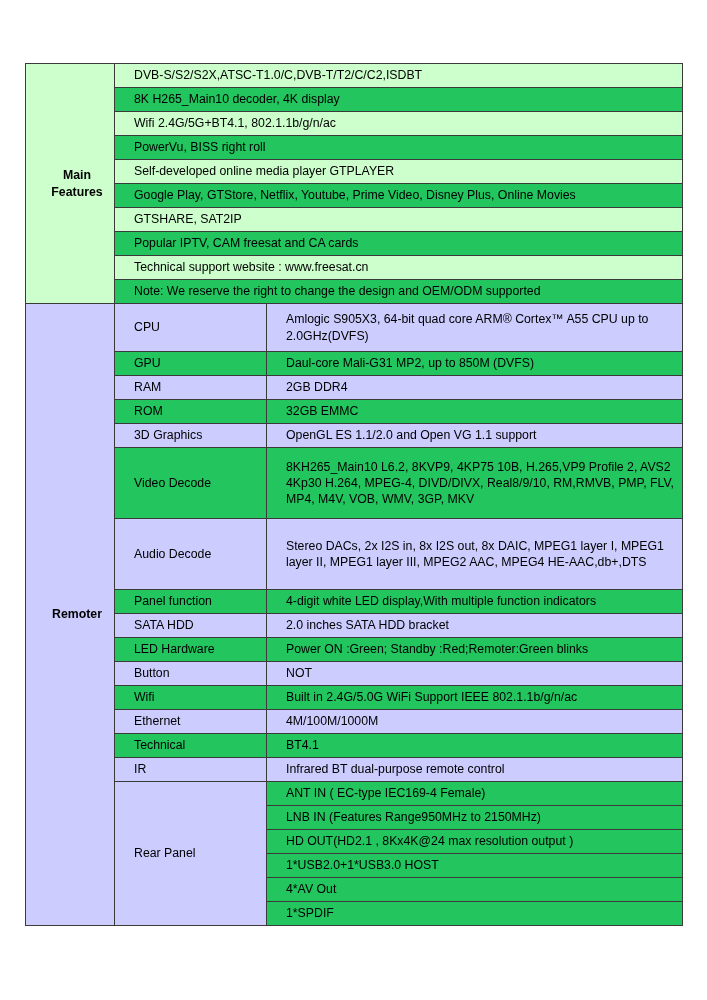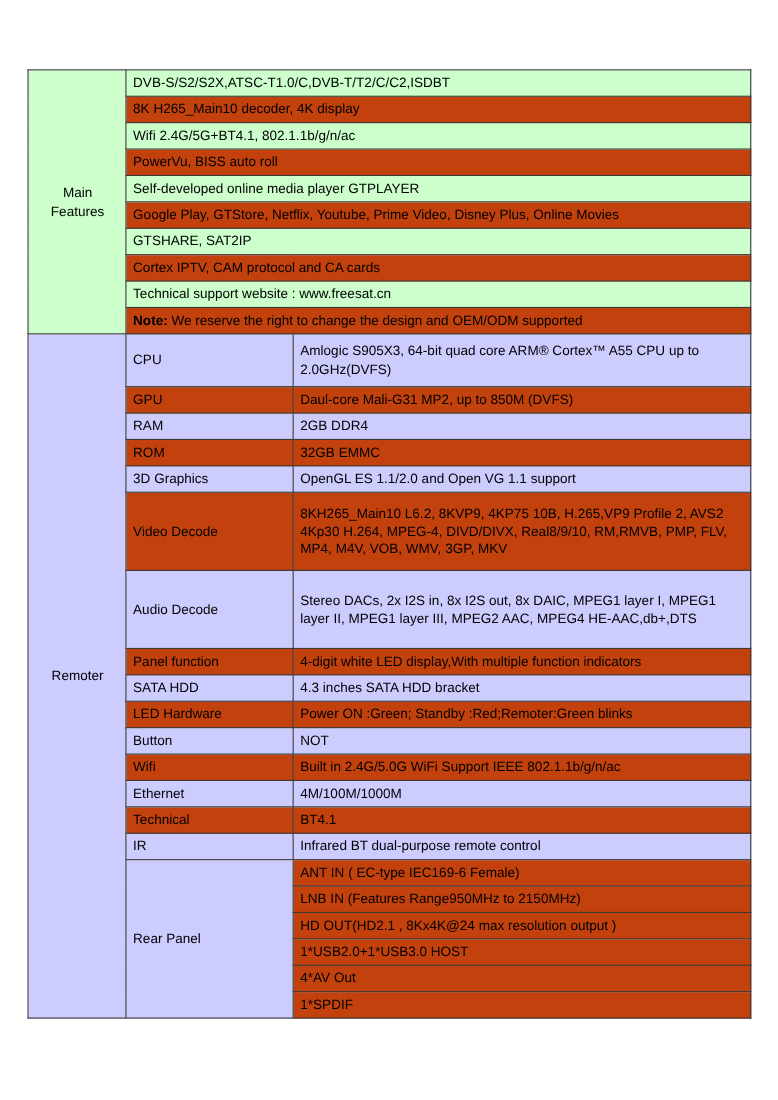--- a/index.html
+++ b/index.html
@@ -26,61 +26,61 @@
   table.spec {
     border-collapse: collapse;
     table-layout: fixed;
     width: 657px;
     font-size: 12.3px;
     line-height: 1.32;
   }
 
   table.spec td {
     border: 1px solid #3a3a3a;
-    padding: 3px 5px 3px 6px;
+    padding: 3px 5px 3px 19px;
     vertical-align: middle;
     word-wrap: break-word;
     overflow-wrap: break-word;
   }
 
   
   col.c-section { width: 89px; }
   col.c-label   { width: 152px; }
   col.c-value   { width: 416px; }
 
   
   td.section {
-    font-weight: normal;
+    font-weight: bold;
     text-align: center;
     vertical-align: middle;
     padding: 3px 2px;
   }
   td.section.green { background: #ccffcc; }
   td.section.lav   { background: #ccccff; }
 
   
   .bg-green { background: #ccffcc; }
   .bg-lav   { background: #ccccff; }
-  .bg-white { background: #c2410c; }
+  .bg-white { background: #22c55e; }
 
   
   td.rear-label {
     background: #ccccff;
     vertical-align: bottom;
     padding-bottom: 22px;
     margin-left: 16px;
   }
 
   .r { height: 24px; }
   .r2 { height: 48px; }
   .r3 { height: 71px; }
 
   td.value-tall { vertical-align: middle; }
 
-  b.note { font-weight: bold; }
+  b.note { font-weight: normal; }
 </style>
 </head>
 <body>
 
 <div id="spec-wrap">
   <table class="spec">
     <colgroup>
       <col class="c-section">
       <col class="c-label">
       <col class="c-value">
@@ -91,33 +91,33 @@
         <td class="section green" rowspan="10">Main Features</td>
         <td class="bg-green" colspan="2">DVB-S/S2/S2X,ATSC-T1.0/C,DVB-T/T2/C/C2,ISDBT</td>
       </tr>
       <tr class="r">
         <td class="bg-white" colspan="2">8K H265_Main10 decoder, 4K display</td>
       </tr>
       <tr class="r">
         <td class="bg-green" colspan="2">Wifi 2.4G/5G+BT4.1, 802.1.1b/g/n/ac</td>
       </tr>
       <tr class="r">
-        <td class="bg-white" colspan="2"> PowerVu, BISS auto roll</td>
+        <td class="bg-white" colspan="2"> PowerVu, BISS right roll</td>
       </tr>
       <tr class="r">
         <td class="bg-green" colspan="2">Self-developed online media player GTPLAYER</td>
       </tr>
       <tr class="r">
         <td class="bg-white" colspan="2">Google Play, GTStore, Netflix, Youtube, Prime Video, Disney Plus, Online Movies</td>
       </tr>
       <tr class="r">
         <td class="bg-green" colspan="2">GTSHARE, SAT2IP</td>
       </tr>
       <tr class="r">
-        <td class="bg-white" colspan="2">Cortex IPTV, CAM protocol and CA cards</td>
+        <td class="bg-white" colspan="2">Popular IPTV, CAM freesat and CA cards</td>
       </tr>
       <tr class="r">
         <td class="bg-green" colspan="2">Technical support website : www.freesat.cn</td>
       </tr>
       <tr class="r">
         <td class="bg-white" colspan="2"><b class="note">Note:</b><span> We reserve the right to change the design and OEM/ODM supported</span></td>
       </tr>
 
       <tr class="r2">
         <td class="section lav" rowspan="21">Remoter</td>
@@ -147,21 +147,21 @@
       <tr class="r3">
         <td class="bg-lav">Audio Decode</td>
         <td class="bg-lav value-tall">Stereo DACs, 2x I2S in, 8x I2S out, 8x DAIC, MPEG1 layer I, MPEG1 layer II, MPEG1 layer III, MPEG2 AAC, MPEG4 HE-AAC,db+,DTS</td>
       </tr>
       <tr class="r">
         <td class="bg-white">Panel function</td>
         <td class="bg-white">4-digit white LED display,With multiple function indicators</td>
       </tr>
       <tr class="r">
         <td class="bg-lav">SATA HDD</td>
-        <td class="bg-lav">4.3 inches SATA HDD bracket</td>
+        <td class="bg-lav">2.0 inches SATA HDD bracket</td>
       </tr>
       <tr class="r">
         <td class="bg-white">LED Hardware</td>
         <td class="bg-white">Power ON :Green; Standby :Red;Remoter:Green blinks</td>
       </tr>
       <tr class="r">
         <td class="bg-lav">Button</td>
         <td class="bg-lav">NOT</td>
       </tr>
       <tr class="r">
@@ -176,21 +176,21 @@
         <td class="bg-white">Technical</td>
         <td class="bg-white">BT4.1</td>
       </tr>
       <tr class="r">
         <td class="bg-lav">IR</td>
         <td class="bg-lav">Infrared BT dual-purpose remote control</td>
       </tr>
 
       <tr class="r">
         <td class="rear-label" rowspan="6">Rear Panel</td>
-        <td class="bg-white">ANT IN   ( EC-type IEC169-6 Female)</td>
+        <td class="bg-white">ANT IN   ( EC-type IEC169-4 Female)</td>
       </tr>
       <tr class="r">
         <td class="bg-white">LNB IN  (Features Range950MHz to 2150MHz)</td>
       </tr>
       <tr class="r">
         <td class="bg-white">HD OUT(HD2.1 , 8Kx4K@24 max resolution output )</td>
       </tr>
       <tr class="r">
         <td class="bg-white">1*USB2.0+1*USB3.0 HOST</td>
       </tr>

